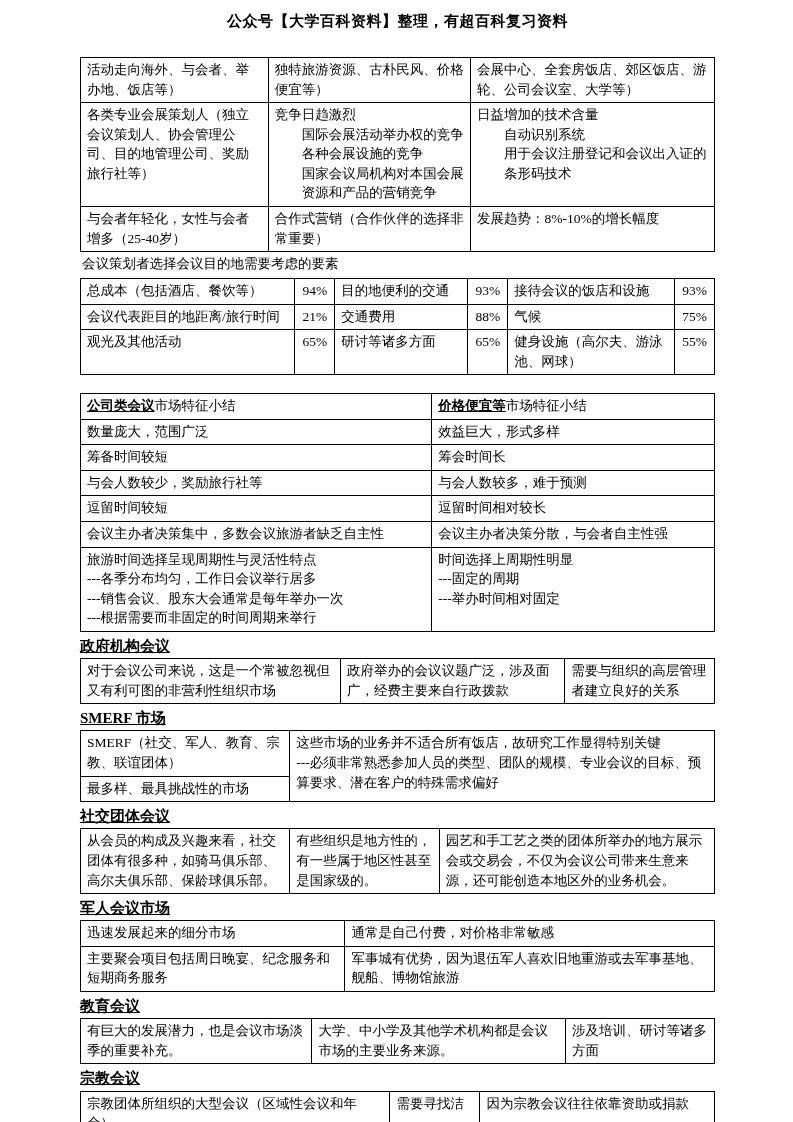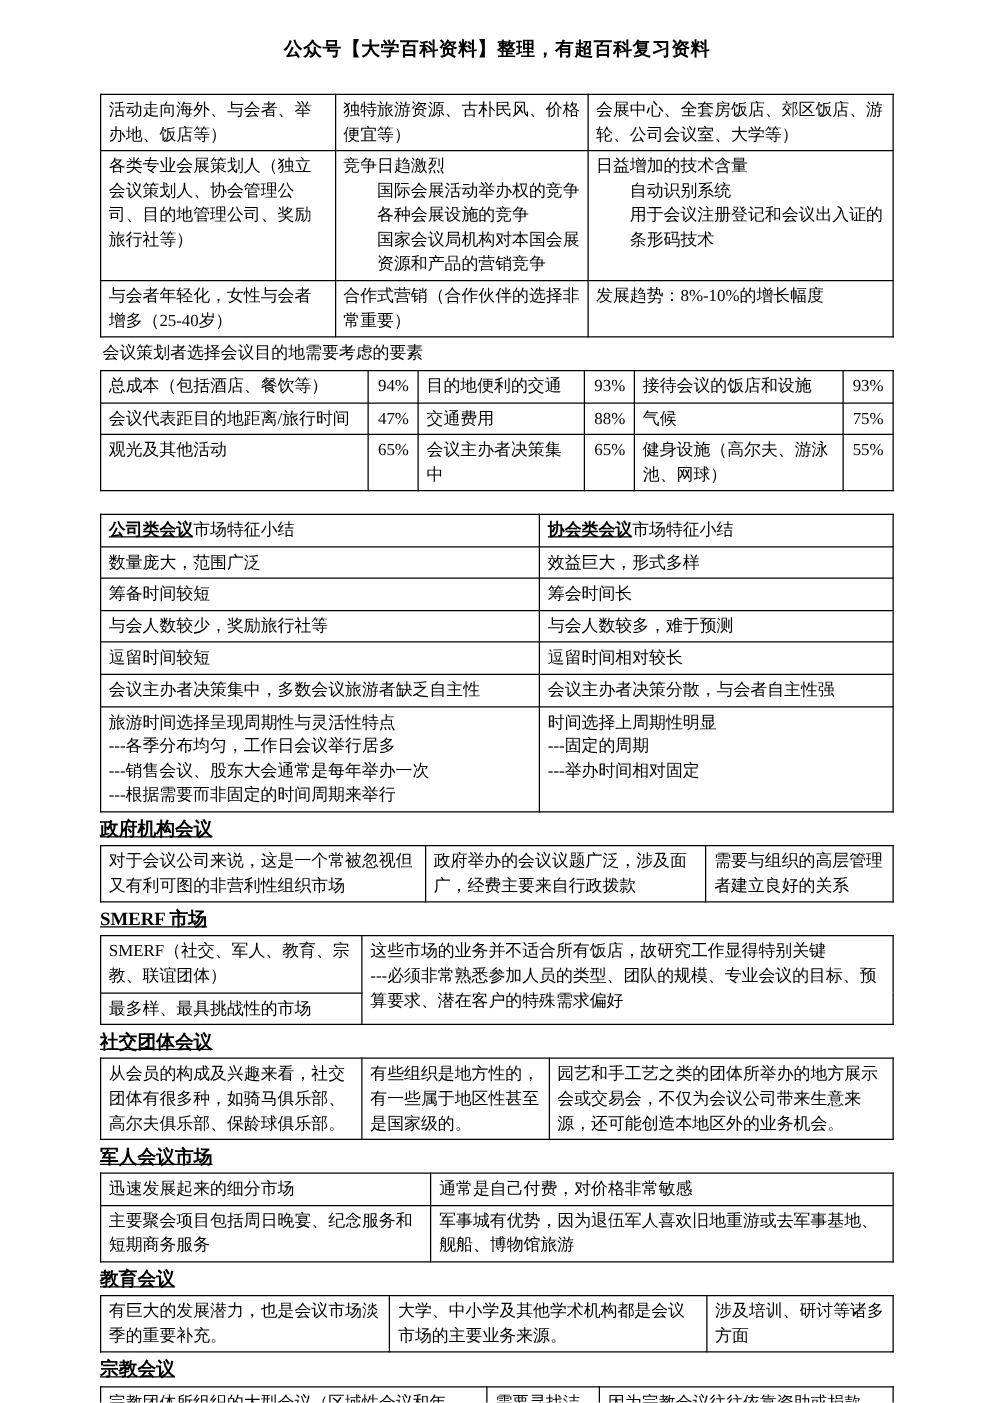--- a/index.html
+++ b/index.html
@@ -6,21 +6,21 @@
   html,body { background:#ffffff; }
   body {
     width:793px; height:1122px;
     font-family:"Liberation Serif","DejaVu Serif",serif;
     color:#000; font-size:13.5px;
     overflow:hidden;
   }
   .page { padding:12px 78px 0 80px; }
   .doc-header {
     text-align:center; font-weight:bold; font-size:15px;
-    margin-bottom:26px; letter-spacing:0.5px;margin-top:18px;
+    margin-bottom:26px; letter-spacing:0.5px;
   }
   table { border-collapse:collapse; width:100%; table-layout:fixed;padding-left:46px; }
   td {
     border:1px solid #000;
     padding:2px 6px 3px 6px;
     vertical-align:top;
     white-space:pre-wrap;
     line-height:1.45;
     word-break:break-all;
   }
@@ -87,48 +87,48 @@
       <tr>
         <td>总成本（包括酒店、餐饮等）</td>
         <td class="pct">94%</td>
         <td>目的地便利的交通</td>
         <td class="pct">93%</td>
         <td>接待会议的饭店和设施</td>
         <td class="pct">93%</td>
       </tr>
       <tr>
         <td>会议代表距目的地距离/旅行时间</td>
-        <td class="pct">47%</td>
+        <td class="pct">21%</td>
         <td>交通费用</td>
         <td class="pct">88%</td>
         <td>气候</td>
         <td class="pct">75%</td>
       </tr>
       <tr>
         <td>观光及其他活动</td>
         <td class="pct">65%</td>
-        <td>会议主办者决策集中</td>
+        <td>研讨等诸多方面</td>
         <td class="pct">65%</td>
         <td>健身设施（高尔夫、游泳池、网球）</td>
         <td class="pct">55%</td>
       </tr>
     </tbody>
   </table>
 
   <div class="gap-lg"></div>
 
   <table>
     <colgroup>
         <col style="width:55.4%">
         <col style="width:44.6%">
       </colgroup>
     <tbody>
       <tr>
         <td><span class="hdr-strong">公司类会议</span><span>市场特征小结</span></td>
-        <td><span class="hdr-strong">协会类会议</span><span>市场特征小结</span></td>
+        <td><span class="hdr-strong">价格便宜等</span><span>市场特征小结</span></td>
       </tr>
       <tr>
         <td>数量庞大，范围广泛</td>
         <td>效益巨大，形式多样</td>
       </tr>
       <tr>
         <td>筹备时间较短</td>
         <td>筹会时间长</td>
       </tr>
       <tr>

